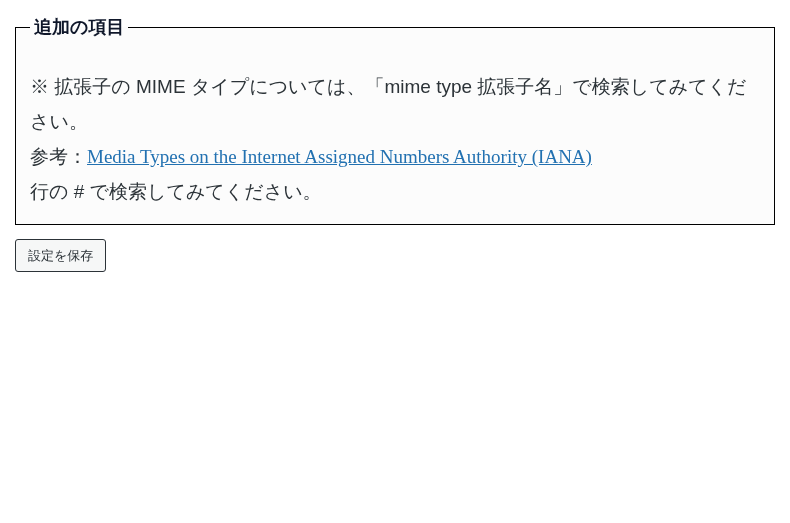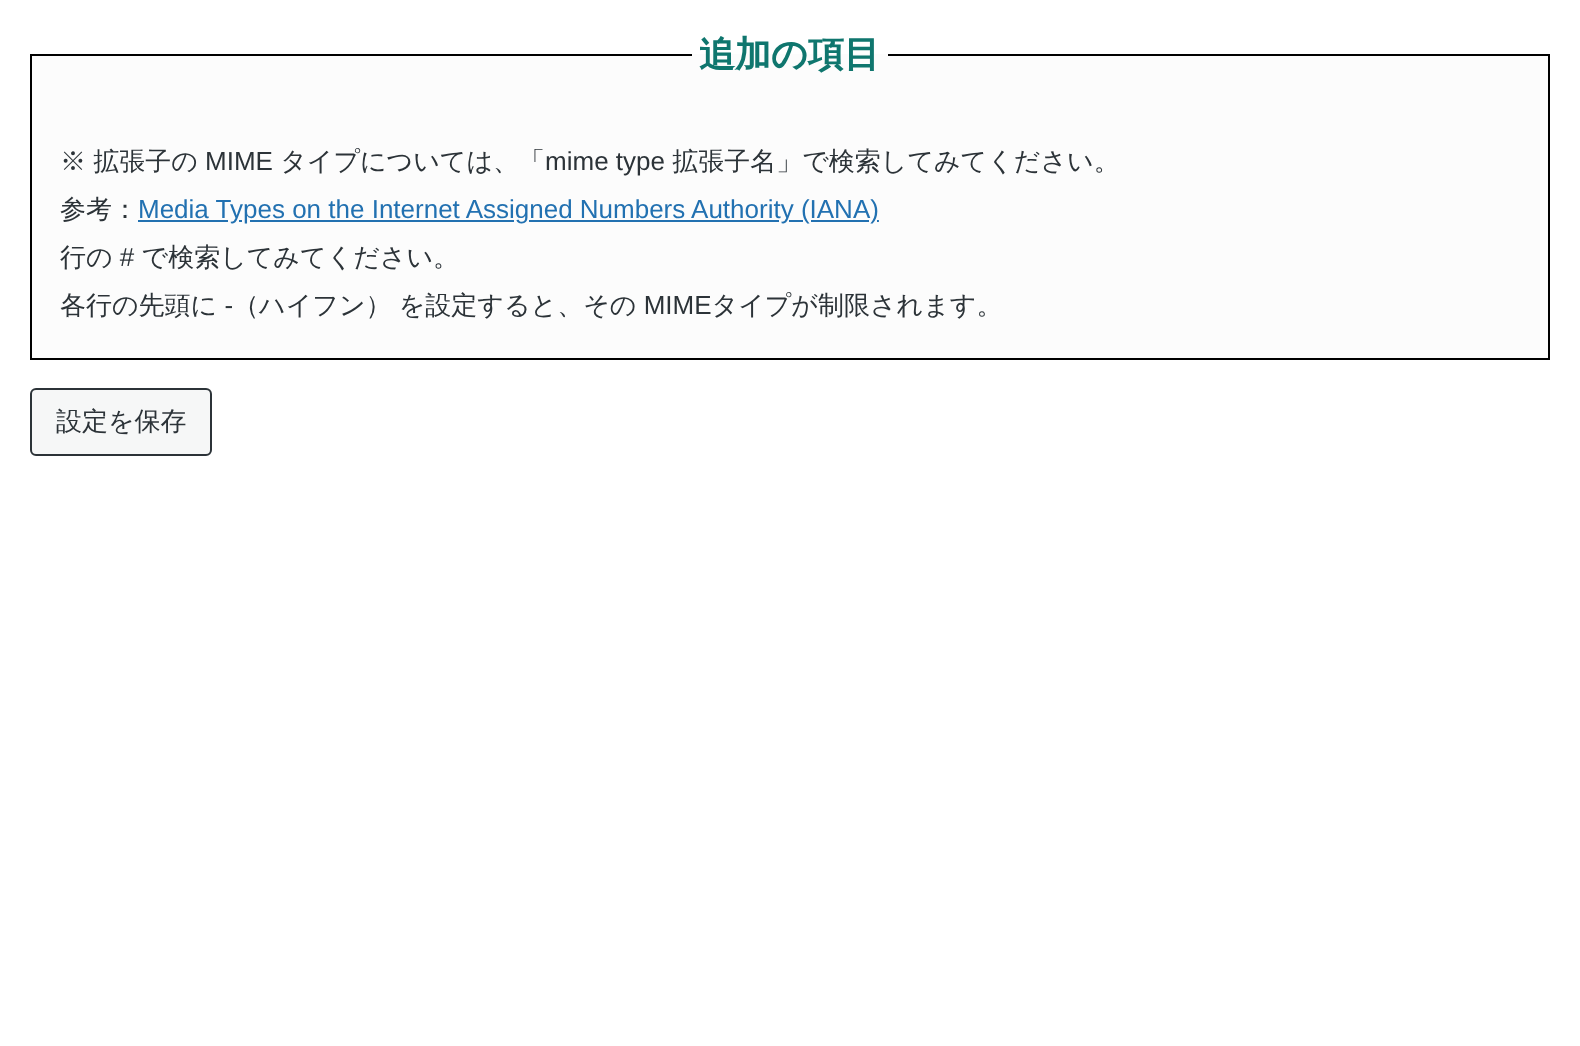--- a/index.html
+++ b/index.html
@@ -16,35 +16,35 @@
     }
     fieldset {
       border: 1px solid #000000;
       padding: 12px 14px 14px 14px;
       background: #fcfcfc;
     }
     legend {
       font-size: 18px;
       font-weight: 600;
       padding: 0 4px;
-      color: #0f766e;
-      text-align: center;
+      color: #0f172a;
     }
     .description {
       margin-top: 18px;
       line-height: 1.85;
-      font-size: 13px;
+      font-size: 19px;
       color: #2c3338;
     }
     .description p {
       margin: 0;
     }
     a {
       color: #2271b1;
       text-decoration: underline;
+      font-family: Liberation Serif, serif;
     }
     textarea {
       width: 100%;
       height: 192px;
       margin-top: 10px;
       padding: 6px 8px;
       font-family: -apple-system, BlinkMacSystemFont, "Segoe UI", sans-serif;
       font-size: 14px;
       color: #1d2327;
       border: 2px solid #2271b1;
@@ -72,20 +72,19 @@
 
 <fieldset>
   <legend>追加の項目</legend>
 
   <div class="description">
     <p>※ 拡張子の MIME タイプについては、「mime type 拡張子名」で検索してみてください。</p>
     <p>
       <span>参考：</span><a href="#">Media Types on the Internet Assigned Numbers Authority (IANA)</a>
     </p>
     <p>行の # で検索してみてください。</p>
-    <p>各行の先頭に -（ハイフン） を設定すると、その MIMEタイプが制限されます。</p>
   </div>
 
 </fieldset>
 
 <div class="submit-row">
   <button class="save" type="button">設定を保存</button>
 </div>
 
 </body></html>

